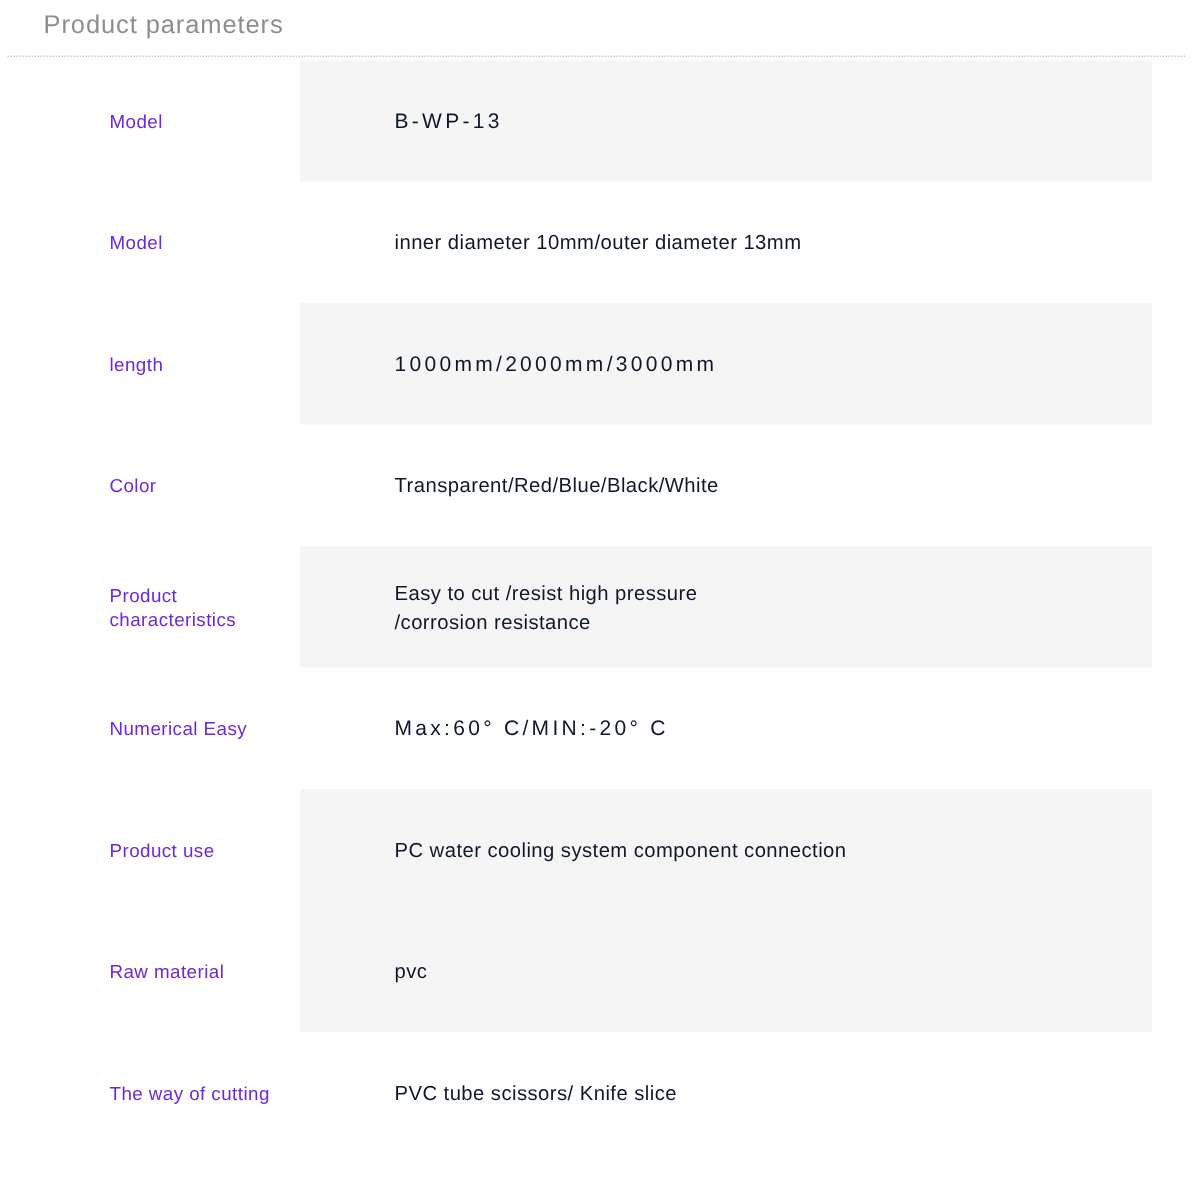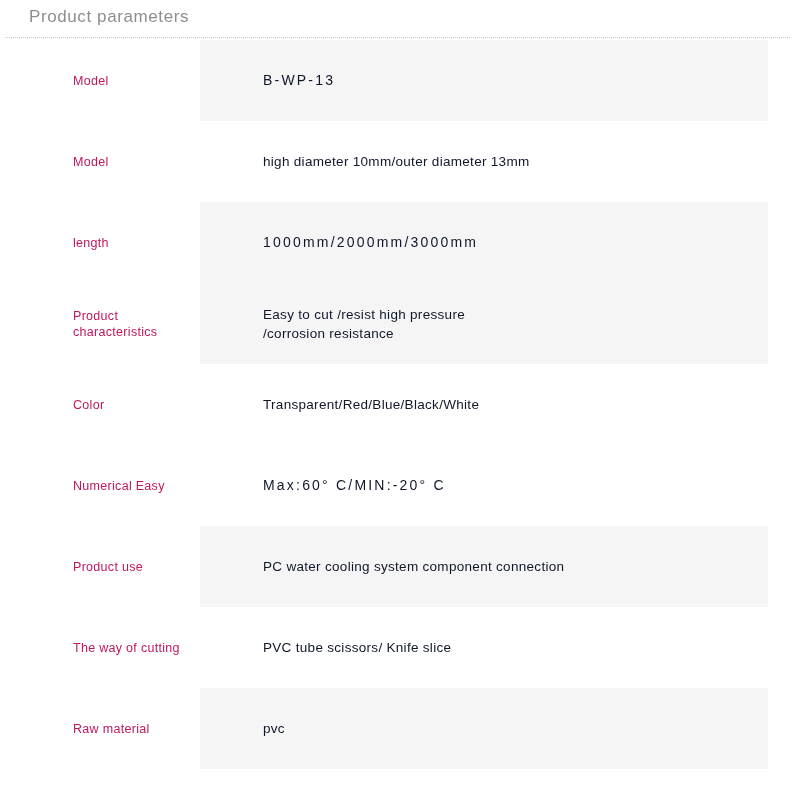--- a/index.html
+++ b/index.html
@@ -71,21 +71,21 @@
     display: flex;
     align-items: center;
   }
   .spec-label {
     position: relative;
     width: 195px;
     padding-left: 73px;
     box-sizing: border-box;
     font-size: 12.5px;
     line-height: 16px;
-    color: #be185d;
+    color: #6d28d9;
     letter-spacing: 0.3px;
   }
   .spec-value {
     position: relative;
     padding-left: 68px;
     box-sizing: border-box;
     flex: 1;
     font-size: 13.5px;
     line-height: 19px;
     color: #0f172a;
@@ -110,66 +110,66 @@
       <div class="band"></div>
       <div class="row-inner">
         <div class="spec-label">Model</div>
         <div class="spec-value wide">B-WP-13</div>
       </div>
     </div>
     <div class="spec-row plain">
       <div class="band"></div>
       <div class="row-inner">
         <div class="spec-label">Model</div>
-        <div class="spec-value">high diameter 10mm/outer diameter 13mm</div>
+        <div class="spec-value">inner diameter 10mm/outer diameter 13mm</div>
       </div>
     </div>
     <div class="spec-row">
       <div class="band"></div>
       <div class="row-inner">
         <div class="spec-label">length</div>
         <div class="spec-value wide">1000mm/2000mm/3000mm</div>
       </div>
     </div>
+    <div class="spec-row plain">
+      <div class="band"></div>
+      <div class="row-inner">
+        <div class="spec-label">Color</div>
+        <div class="spec-value">Transparent/Red/Blue/Black/White</div>
+      </div>
+    </div>
     <div class="spec-row">
       <div class="band"></div>
       <div class="row-inner">
         <div class="spec-label">Product characteristics</div>
         <div class="spec-value">Easy to cut /resist high pressure
 /corrosion resistance</div>
-      </div>
-    </div>
-    <div class="spec-row plain">
-      <div class="band"></div>
-      <div class="row-inner">
-        <div class="spec-label">Color</div>
-        <div class="spec-value">Transparent/Red/Blue/Black/White</div>
       </div>
     </div>
     <div class="spec-row plain">
       <div class="band"></div>
       <div class="row-inner">
         <div class="spec-label">Numerical Easy</div>
         <div class="spec-value wide">Max:60° C/MIN:-20° C</div>
       </div>
     </div>
     <div class="spec-row">
       <div class="band"></div>
       <div class="row-inner">
         <div class="spec-label">Product use</div>
         <div class="spec-value">PC water cooling system component connection</div>
       </div>
     </div>
+    <div class="spec-row">
+      <div class="band"></div>
+      <div class="row-inner">
+        <div class="spec-label">Raw material</div>
+        <div class="spec-value">pvc</div>
+      </div>
+    </div>
     <div class="spec-row plain">
       <div class="band"></div>
       <div class="row-inner">
         <div class="spec-label">The way of cutting</div>
         <div class="spec-value">PVC tube scissors/ Knife slice</div>
       </div>
     </div>
-    <div class="spec-row">
-      <div class="band"></div>
-      <div class="row-inner">
-        <div class="spec-label">Raw material</div>
-        <div class="spec-value">pvc</div>
-      </div>
-    </div>
   </div>
 
 </body></html>

